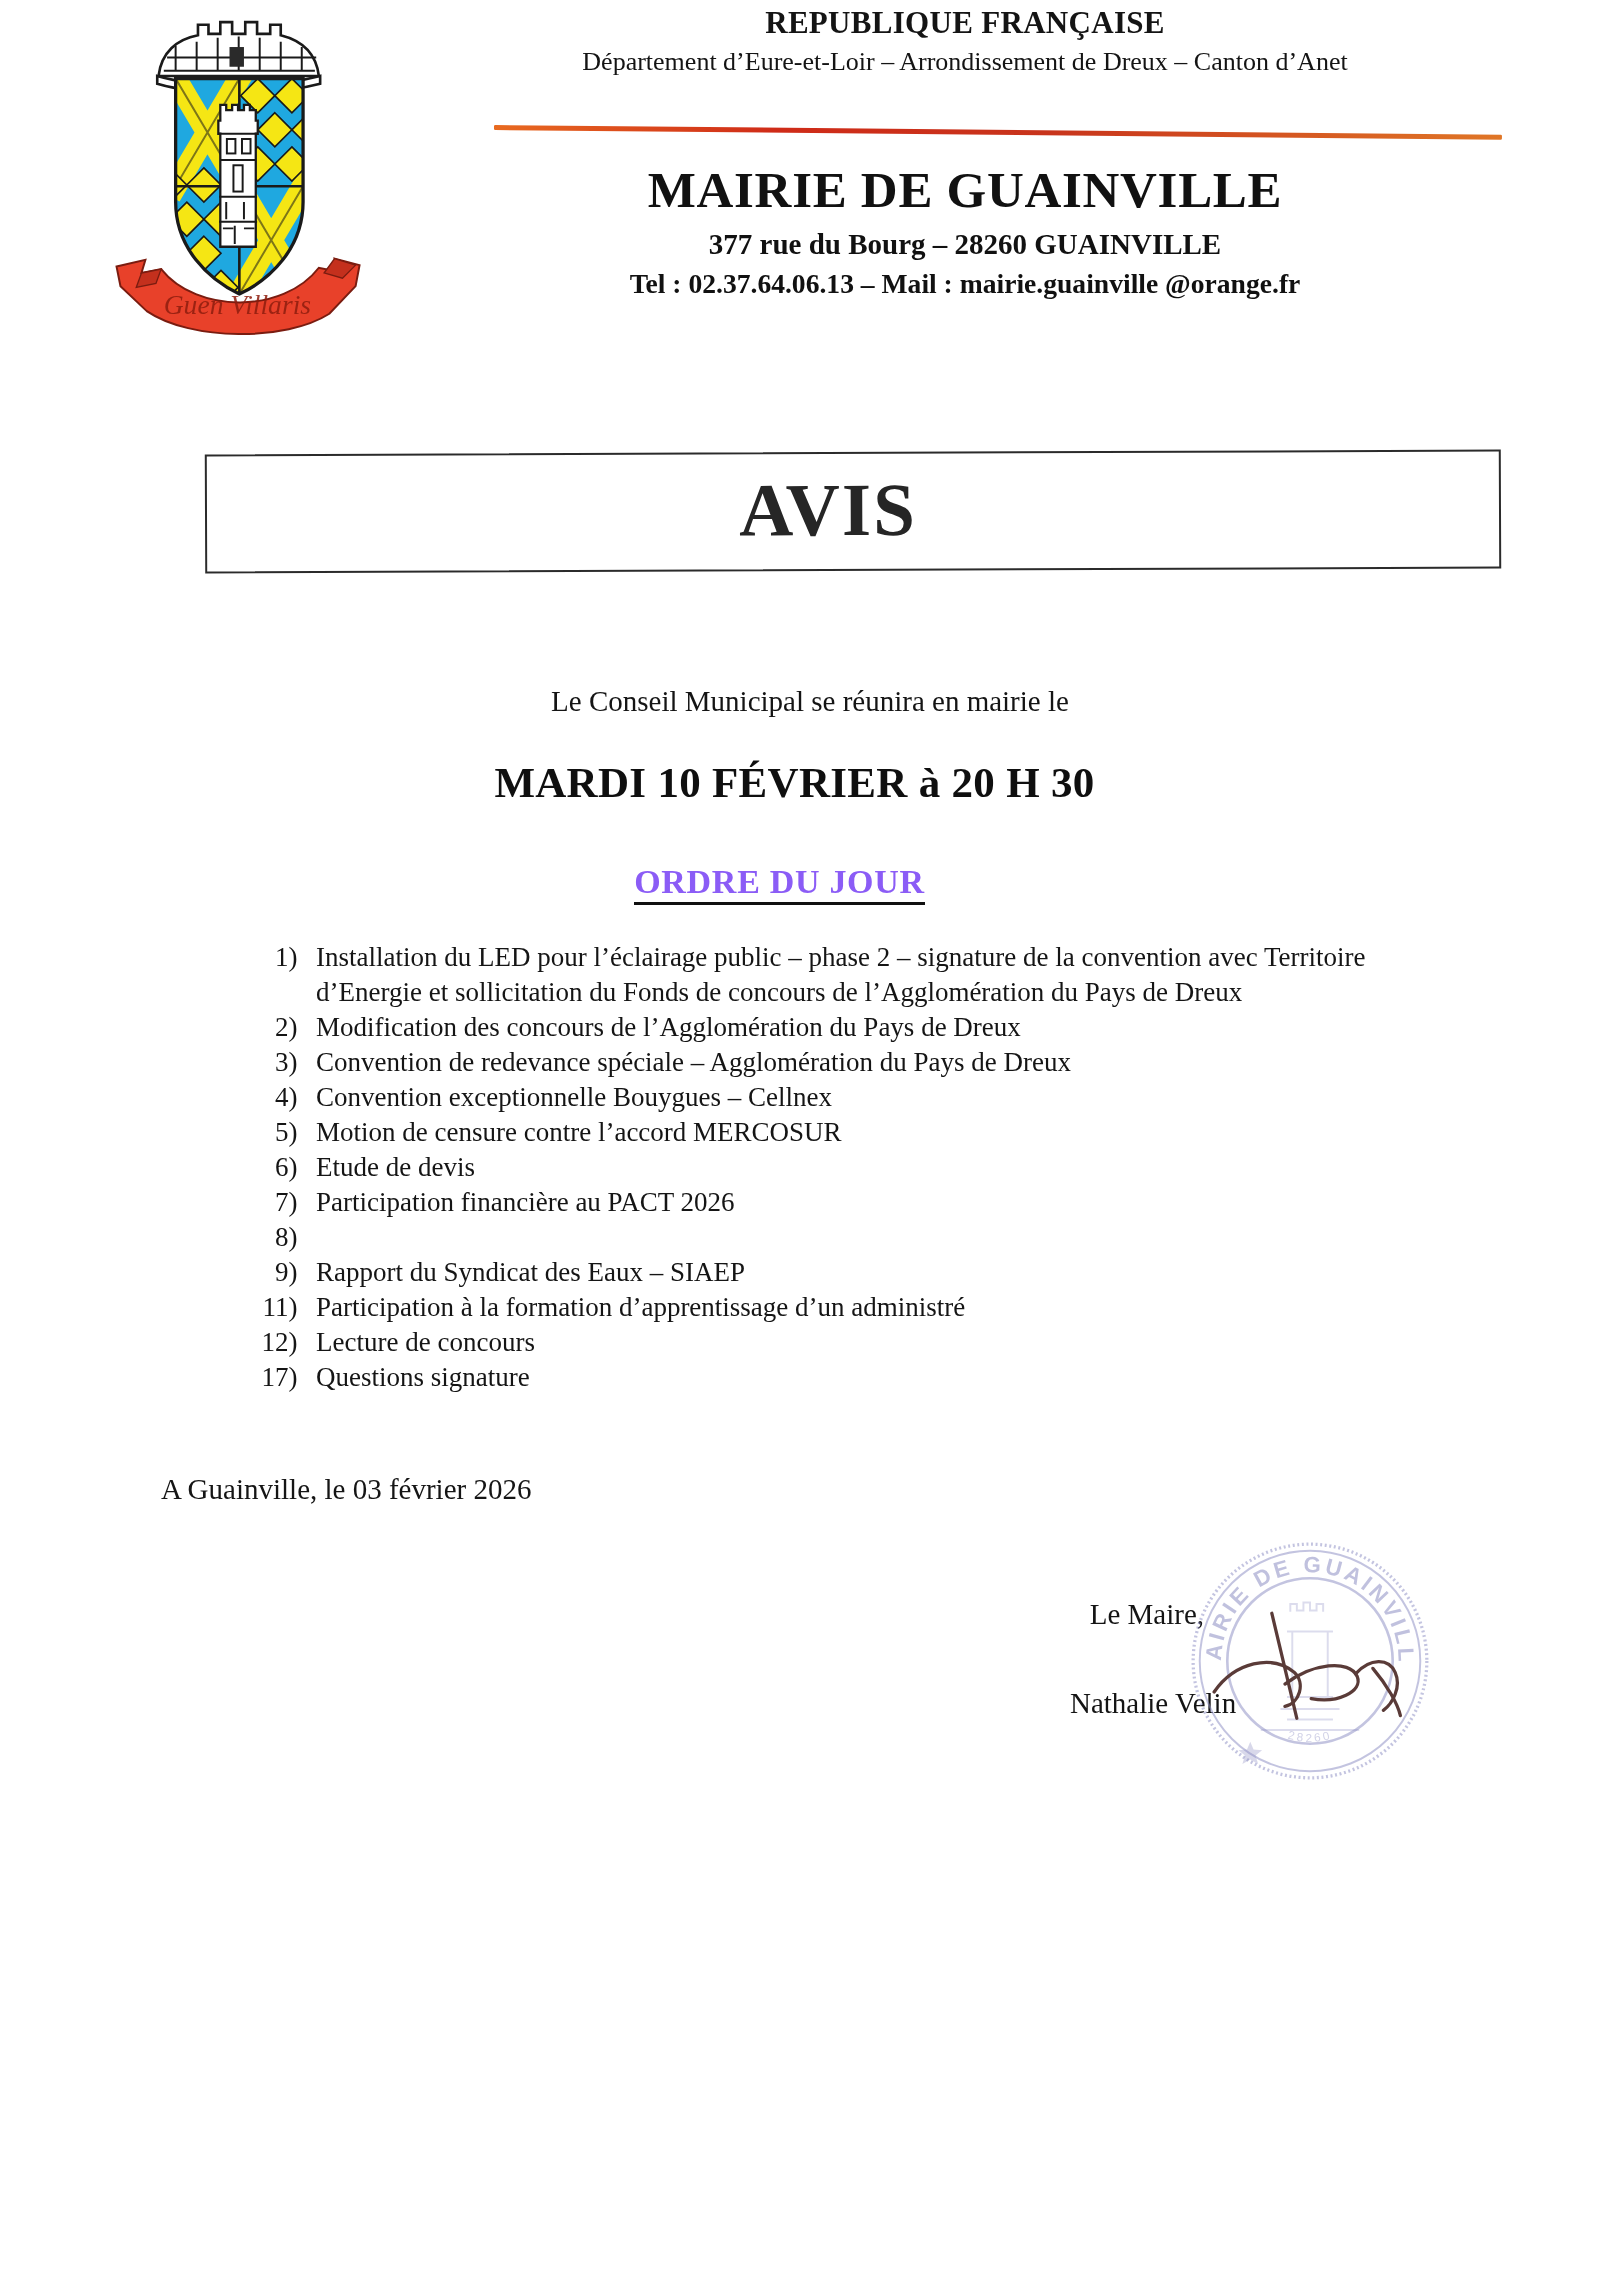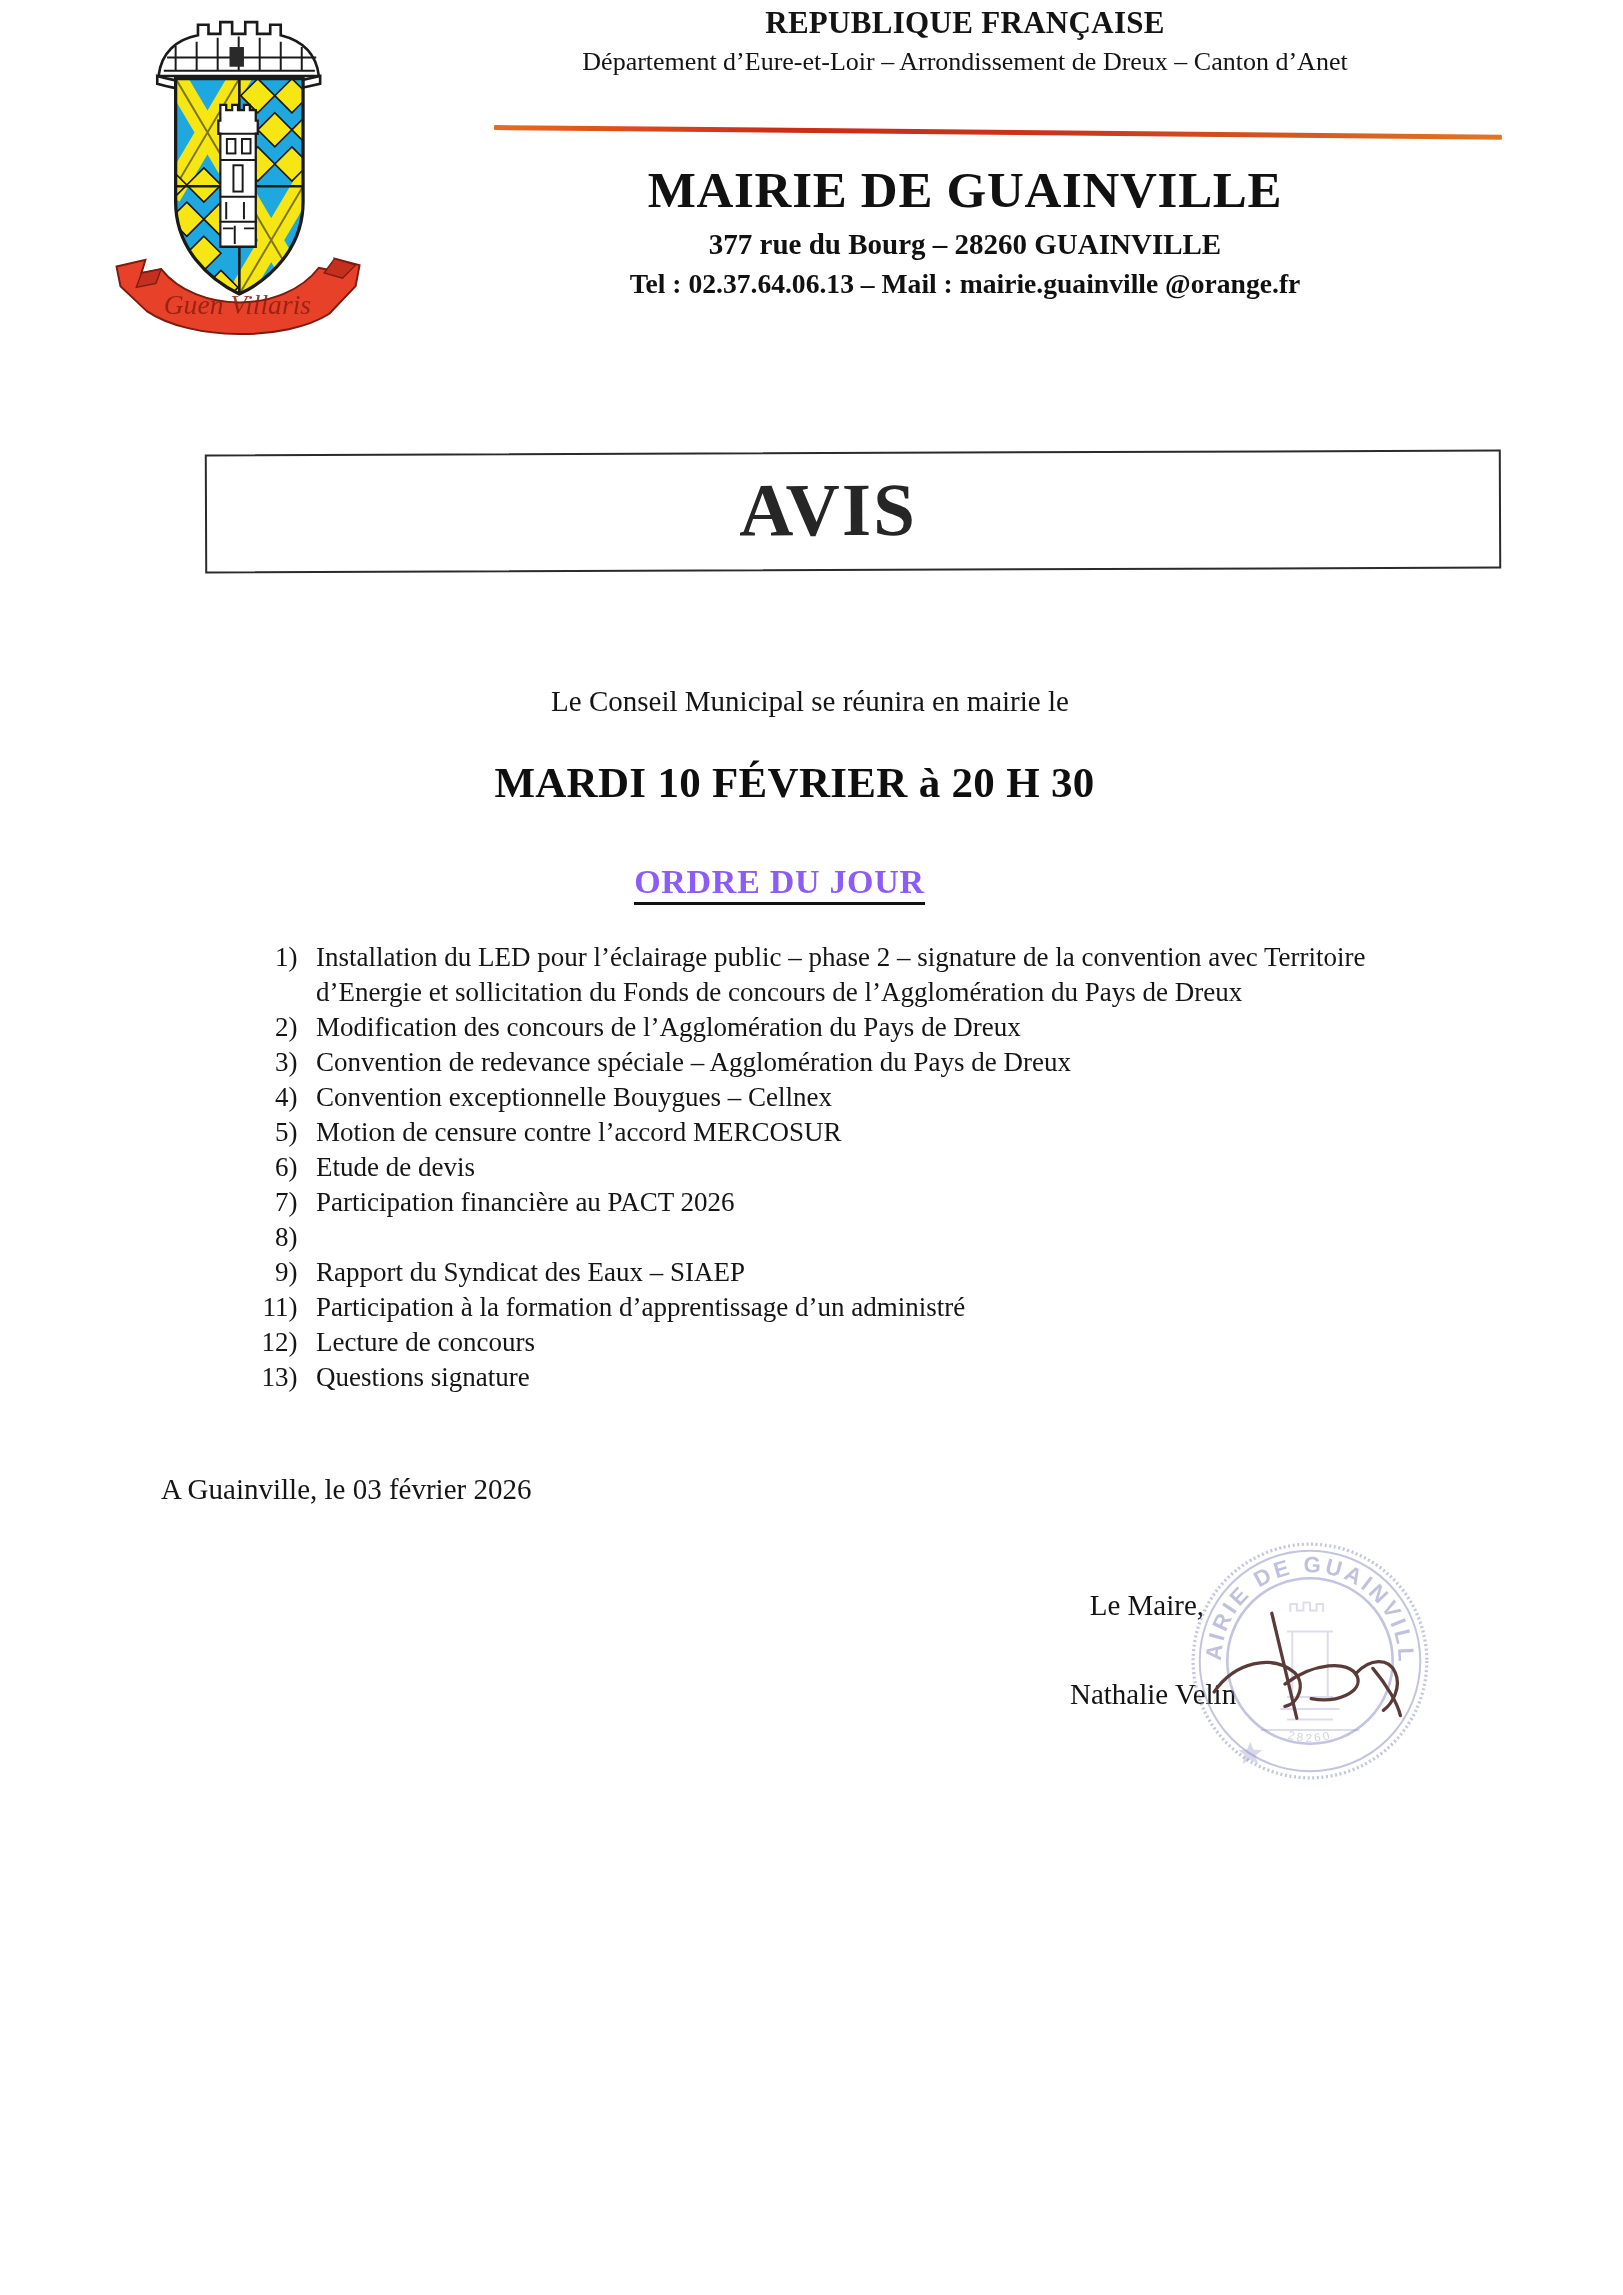--- a/index.html
+++ b/index.html
@@ -198,20 +198,21 @@
   #signature-block {
     position: absolute;
     left: 1070px;
     top: 1589px;
     width: 263px;
   }
   .sig-role {
     font-size: 29px;
     color: #141414;
     margin-left: 19.7px;
+    margin-top: 9px;
   }
   .sig-name {
     font-size: 29px;
     color: #141414;
     margin-top: 56px;
   }
   #stamp {
     position: absolute;
     left: 1182px;
     top: 1533px;
@@ -375,21 +376,21 @@
       </div>
       <div class="agenda-item">
         <div class="agenda-num">11)</div>
         <div class="agenda-text">Participation à la formation d’apprentissage d’un administré</div>
       </div>
       <div class="agenda-item">
         <div class="agenda-num">12)</div>
         <div class="agenda-text">Lecture de concours</div>
       </div>
       <div class="agenda-item">
-        <div class="agenda-num">13)</div>
+        <div class="agenda-num">17)</div>
         <div class="agenda-text">Questions signature</div>
       </div>
     </div>
 
   <div id="closing-date">A Guainville, le 03 février 2026</div>
 
   <div id="signature-block">
     <div class="sig-role">Le Maire,</div>
     <div class="sig-name">Nathalie Velin</div>
   </div>

